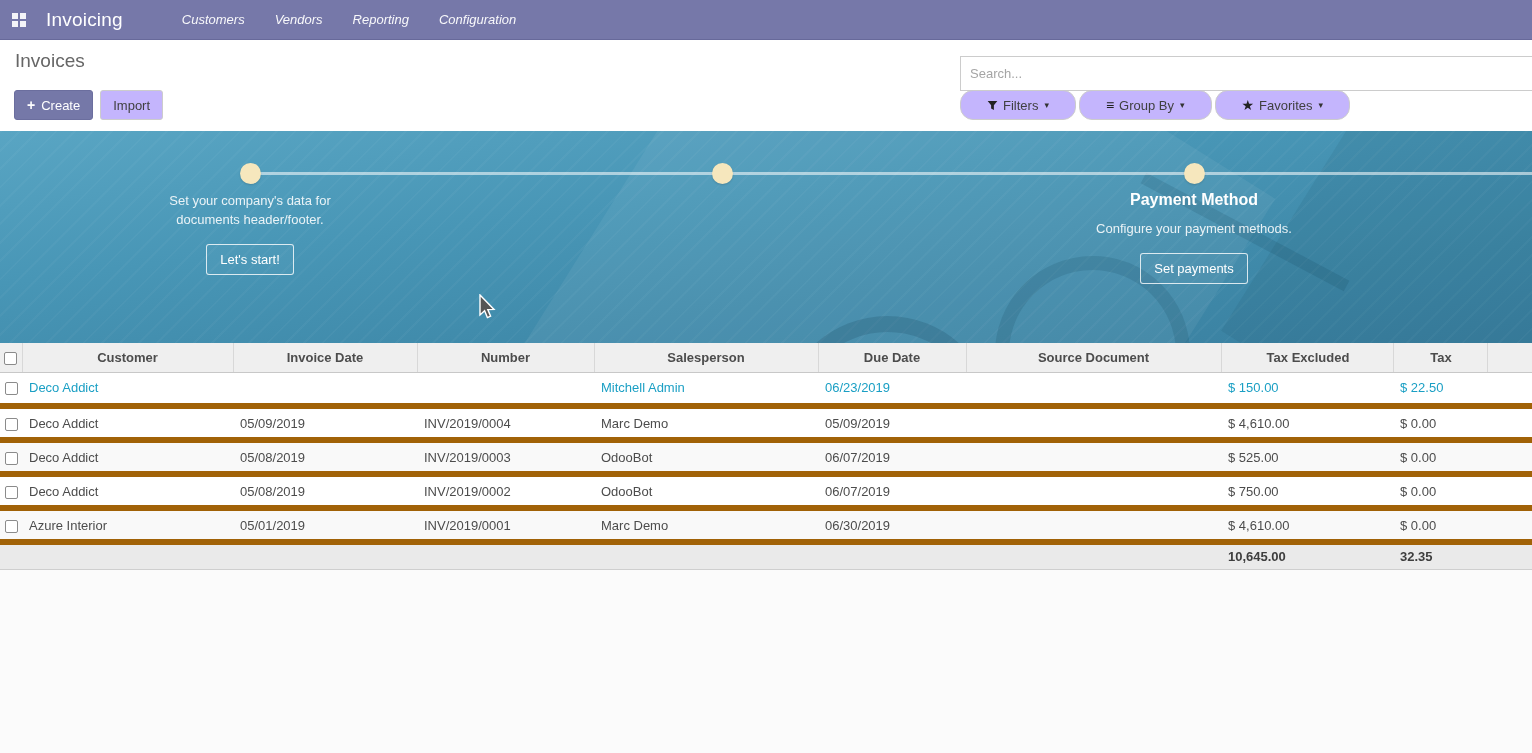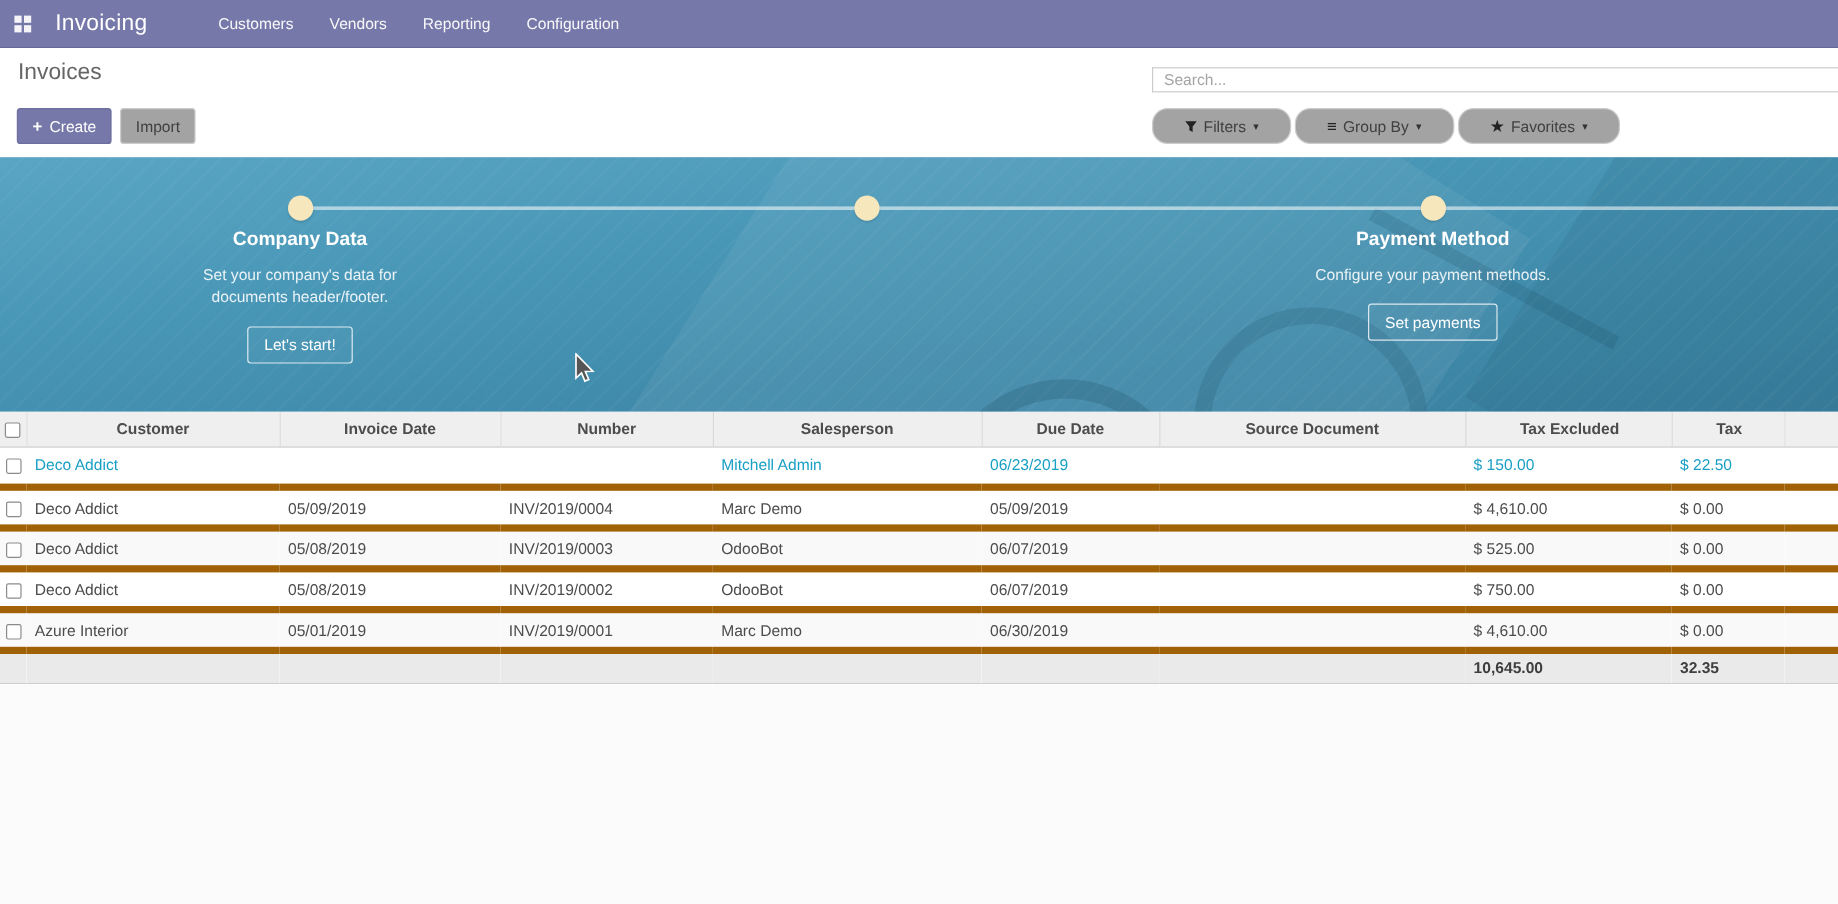--- a/index.html
+++ b/index.html
@@ -13,32 +13,32 @@
   
   .navbar {
     height: 40px; background: #7678a9; border-bottom: 1px solid #67699a;
     display: flex; align-items: center; color: #fff;
   }
   .apps-btn { width: 38px; height: 40px; display: flex; align-items: center; justify-content: center; cursor: pointer; }
   .apps-grid { width: 14px; height: 14px; display: grid; grid-template-columns: 6px 6px; grid-template-rows: 6px 6px; gap: 2px; }
   .apps-grid span { background: rgba(255,255,255,0.92); display: block; }
   .nav-title { font-size: 19px; margin-left: 8px; font-weight: 400; letter-spacing: .2px; }
   .nav-menu { display: flex; margin-left: 44px; height: 40px; }
-  .nav-item { padding: 0 15px; display: flex; align-items: center; font-size: 13px; color: rgba(255,255,255,0.95); cursor: pointer; }
+  .nav-item { padding: 0 15px; display: flex; align-items: center; font-size: 13px; color: rgba(255,255,255,0.95); cursor: pointer; font-style: italic; }
 
   
   .cp { position: relative; height: 91px; background: #fff; }
   .breadcrumb { position: absolute; left: 15px; top: 10px; font-size: 19px; font-weight: 400; color: #666; }
   .search-box {
-    position: absolute; right: 0; top: 16px; width: 572px; height: 21px;
+    position: absolute; right: 0; top: 16px; width: 572px; height: 35px;
     border: 1px solid #ccc; border-right: none; padding-left: 9px; font-size: 13px;
     color: #555; outline: none; background: #fff;
   }
   .search-box::placeholder { color: #a5a5a5; }
-  .btn { display: inline-flex; align-items: center; justify-content: center; height: 30px; border-radius: 3px; font-size: 13px; cursor: pointer; border: 1px solid #ccc; background: #a3a3a3; color: #404040; padding: 0 12px; }
+  .btn { display: inline-flex; align-items: center; justify-content: center; height: 30px; border-radius: 3px; font-size: 13px; cursor: pointer; border: 1px solid #ccc; background: #c4b5fd; color: #404040; padding: 0 12px; }
   .btn-primary { background: #7578a8; border-color: #6b6e9e; color: #fff; }
   .btn-primary .plus { font-weight: 700; margin-right: 6px; font-size: 14px; line-height: 1; }
   .cp-left { position: absolute; left: 14px; top: 50px; display: flex; gap: 7px; }
   .cp-right { position: absolute; left: 960px; top: 50px; display: flex; gap: 3px; }
   .fbtn { padding: 0 26px; border-radius: 13px; }
   .fbtn .glyph { margin-right: 5px; font-size: 14px; line-height: 1; color: #222; }
   .fbtn svg { margin-right: 5px; }
   .caret { margin-left: 6px; font-size: 9px; color: #333; }
 
   
@@ -157,21 +157,20 @@
   <div class="deco deco-arm"></div>
 
   <div class="deco deco-band"></div>
 
   <div class="timeline-line"></div>
   <div class="timeline-dot dot-1"></div>
   <div class="timeline-dot dot-2"></div>
   <div class="timeline-dot dot-3"></div>
 
   <div class="step step-1">
-    <h3>Company Data</h3>
     <p>Set your company's data for documents header/footer.</p>
     <span class="btn-outline">Let's start!</span>
   </div>
   <div class="step step-3">
     <h3>Payment Method</h3>
     <p>Configure your payment methods.</p>
     <span class="btn-outline">Set payments</span>
   </div>
 </section>
 

